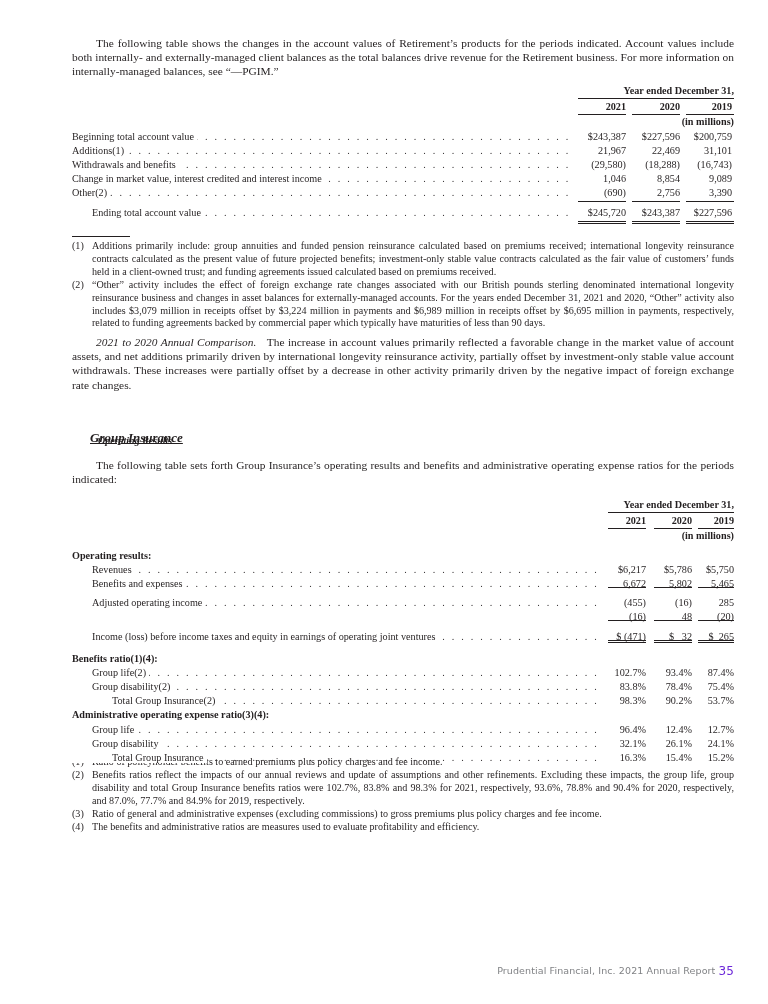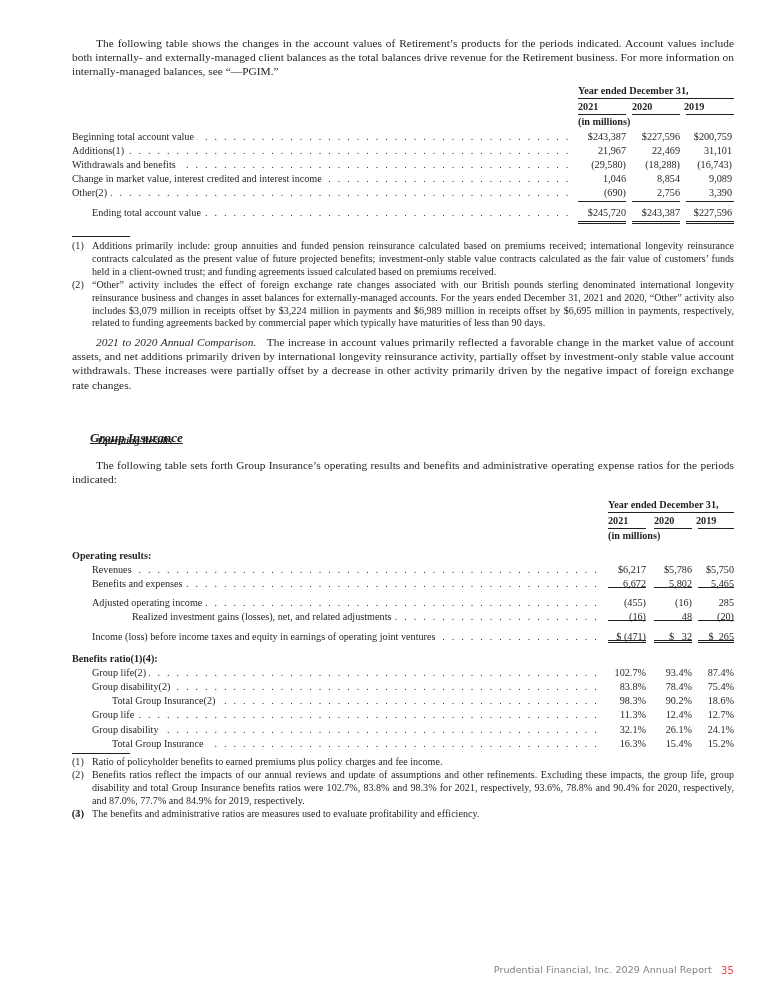--- a/index.html
+++ b/index.html
@@ -44,33 +44,33 @@
   .t1 .c2 { left: 612px; width: 48px; }
   .t1 .label { width: 500px; }
 
   
   .t2 { top: 498px; }
   .t2 .c0 { left: 536px; width: 38px; }
   .t2 .c1 { left: 582px; width: 38px; }
   .t2 .c2 { left: 624px; width: 38px; }
   .t2 .label { width: 530px; }
 
-  .center { text-align: left; }
+  .center { text-align: right; }
 
   
   .fn-rule { position: absolute; left: 0; width: 58px; border-top: 1px solid #231f20; }
   .fn { position: absolute; left: 0; width: 662px; font-size: 10.1px; line-height: 12.9px; }
   .fn .item { position: relative; padding-left: 20px; text-align: justify; }
   .fn .item .mark { position: absolute; left: 0; top: 0; }
 
   .footer {
     position: absolute; right: 34px; top: 964px; font-family: "DejaVu Sans", sans-serif;
     color: #808285; font-size: 9.5px; letter-spacing: 0.1px;
   }
-  .footer .pg { color: #ef4444; font-size: 10px; margin-left: 6px; vertical-align: -1px; }
+  .footer .pg { color: #6d28d9; font-size: 12px; vertical-align: -1px; }
 </style>
 </head>
 <body>
 
 <div class="page">
 
   <p class="para p1">The following table shows the changes in the account values of Retirement’s products for the periods indicated. Account values include both internally- and externally-managed client balances as the total balances drive revenue for the Retirement business. For more information on internally-managed balances, see “—PGIM.”</p>
 
   <div class="tbl t1">
     <div class="row">
@@ -186,21 +186,21 @@
     <div class="rule" style="left:536px;width:38px;top:89px;"></div>
     <div class="rule" style="left:582px;width:38px;top:89px;"></div>
     <div class="rule" style="left:626px;width:36px;top:89px;"></div>
     <div class="row" style="margin-top:5px;">
       <span class="label"><span class="dots">. . . . . . . . . . . . . . . . . . . . . . . . . . . . . . . . . . . . . . . . . . . . . . . . . . . . . . . . . . . . . . . . . . . . . . . . . . . . . . . . . . . . . . . . . . . . . . . . . . . . . . . . . . . . . . . . .</span><span class="txt" style="padding-left:20px;">Adjusted operating income</span></span>
       <span class="num c0">(455)</span>
       <span class="num c1">(16)</span>
       <span class="num c2">285</span>
     </div>
     <div class="row">
-      <span class="label"><span class="dots">. . . . . . . . . . . . . . . . . . . . . . . . . . . . . . . . . . . . . . . . . . . . . . . . . . . . . . . . . . . . . . . . . . . . . . . . . . . . . . . . . . . . . . . . . . . . . . . . . . . . . . . . . . . . . . . . .</span><span class="txt" style="padding-left:60px;">Realized investment gains (losses), net, and related adjustments</span></span>
+      <span class="label"><span class="dots">. . . . . . . . . . . . . . . . . . . . . . . . . . . . . . . . . . . . . . . . . . . . . . . . . . . . . . . . . . . . . . . . . . . . . . . . . . . . . . . . . . . . . . . . . . . . . . . . . . . . . . . . . . . . . . . . .</span></span>
       <span class="num c0">(16)</span>
       <span class="num c1">48</span>
       <span class="num c2">(20)</span>
     </div>
     <div class="rule" style="left:536px;width:38px;top:122px;"></div>
     <div class="rule" style="left:582px;width:38px;top:122px;"></div>
     <div class="rule" style="left:626px;width:36px;top:122px;"></div>
     <div class="row" style="margin-top:5px;">
       <span class="label"><span class="dots">. . . . . . . . . . . . . . . . . . . . . . . . . . . . . . . . . . . . . . . . . . . . . . . . . . . . . . . . . . . . . . . . . . . . . . . . . . . . . . . . . . . . . . . . . . . . . . . . . . . . . . . . . . . . . . . . .</span><span class="txt" style="padding-left:20px;">Income (loss) before income taxes and equity in earnings of operating joint ventures</span></span>
       <span class="num c0" style="white-space:pre;">$ (471)</span>
@@ -223,25 +223,28 @@
     <div class="row">
       <span class="label"><span class="dots">. . . . . . . . . . . . . . . . . . . . . . . . . . . . . . . . . . . . . . . . . . . . . . . . . . . . . . . . . . . . . . . . . . . . . . . . . . . . . . . . . . . . . . . . . . . . . . . . . . . . . . . . . . . . . . . . .</span><span class="txt" style="padding-left:20px;">Group disability(2)</span></span>
       <span class="num c0">83.8%</span>
       <span class="num c1">78.4%</span>
       <span class="num c2">75.4%</span>
     </div>
     <div class="row">
       <span class="label"><span class="dots">. . . . . . . . . . . . . . . . . . . . . . . . . . . . . . . . . . . . . . . . . . . . . . . . . . . . . . . . . . . . . . . . . . . . . . . . . . . . . . . . . . . . . . . . . . . . . . . . . . . . . . . . . . . . . . . . .</span><span class="txt" style="padding-left:40px;">Total Group Insurance(2)</span></span>
       <span class="num c0">98.3%</span>
       <span class="num c1">90.2%</span>
-      <span class="num c2">18.6%</span>
+      <span class="num c2">53.7%</span>
+    </div>
+    <div class="row">
+      <span class="section-label">Administrative operating expense ratio(3)(4):</span>
     </div>
     <div class="row">
       <span class="label"><span class="dots">. . . . . . . . . . . . . . . . . . . . . . . . . . . . . . . . . . . . . . . . . . . . . . . . . . . . . . . . . . . . . . . . . . . . . . . . . . . . . . . . . . . . . . . . . . . . . . . . . . . . . . . . . . . . . . . . .</span><span class="txt" style="padding-left:20px;">Group life</span></span>
-      <span class="num c0">11.3%</span>
+      <span class="num c0">96.4%</span>
       <span class="num c1">12.4%</span>
       <span class="num c2">12.7%</span>
     </div>
     <div class="row">
       <span class="label"><span class="dots">. . . . . . . . . . . . . . . . . . . . . . . . . . . . . . . . . . . . . . . . . . . . . . . . . . . . . . . . . . . . . . . . . . . . . . . . . . . . . . . . . . . . . . . . . . . . . . . . . . . . . . . . . . . . . . . . .</span><span class="txt" style="padding-left:20px;">Group disability</span></span>
       <span class="num c0">32.1%</span>
       <span class="num c1">26.1%</span>
       <span class="num c2">24.1%</span>
     </div>
     <div class="row">
@@ -257,24 +260,25 @@
     <div class="item">
       <span class="mark">(1)</span>
       <span>Ratio of policyholder benefits to earned premiums plus policy charges and fee income.</span>
     </div>
     <div class="item">
       <span class="mark">(2)</span>
       <span>Benefits ratios reflect the impacts of our annual reviews and update of assumptions and other refinements. Excluding these impacts, the group life, group disability and total Group Insurance benefits ratios were 102.7%, 83.8% and 98.3% for 2021, respectively, 93.6%, 78.8% and 90.4% for 2020, respectively, and 87.0%, 77.7% and 84.9% for 2019, respectively.</span>
     </div>
     <div class="item">
       <span class="mark">(3)</span>
+      <span>Ratio of general and administrative expenses (excluding commissions) to gross premiums plus policy charges and fee income.</span>
     </div>
     <div class="item">
       <span class="mark">(4)</span>
       <span>The benefits and administrative ratios are measures used to evaluate profitability and efficiency.</span>
     </div>
   </div>
 </div>
 
 <div class="footer">
-  <span>Prudential Financial, Inc. 2029 Annual Report</span>
+  <span>Prudential Financial, Inc. 2021 Annual Report</span>
   <span class="pg">35</span>
 </div>
 
 </body></html>

